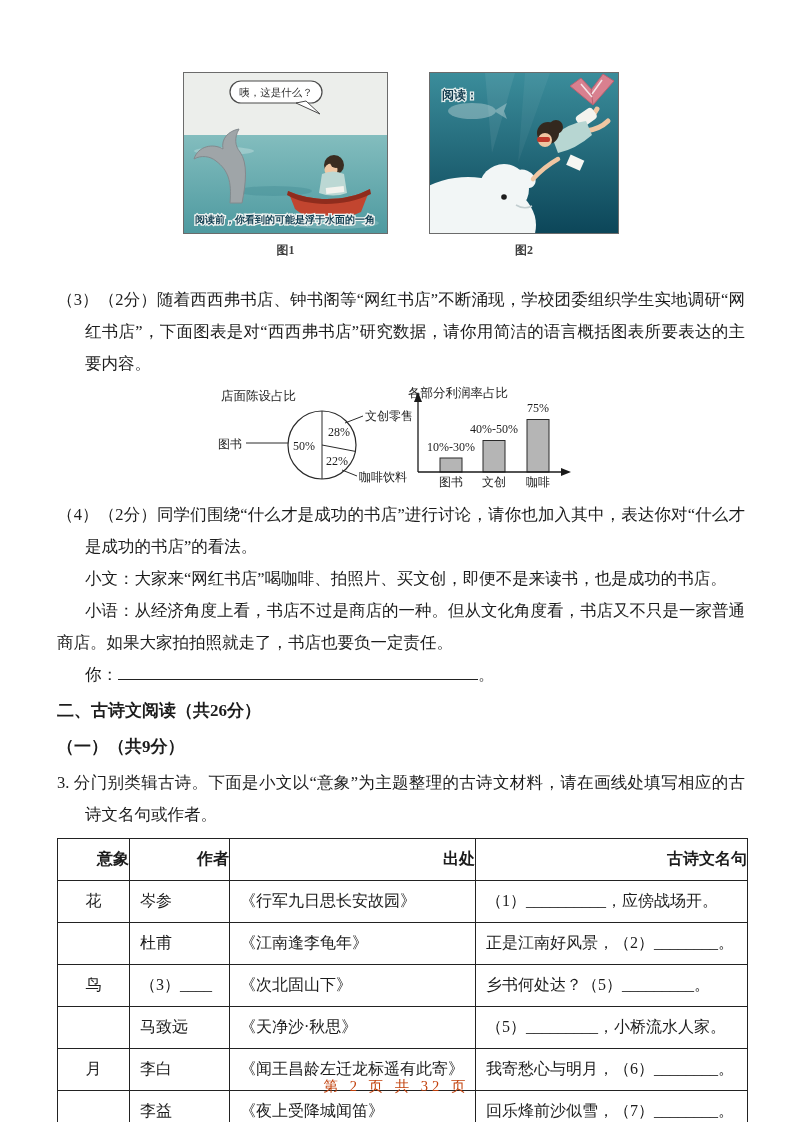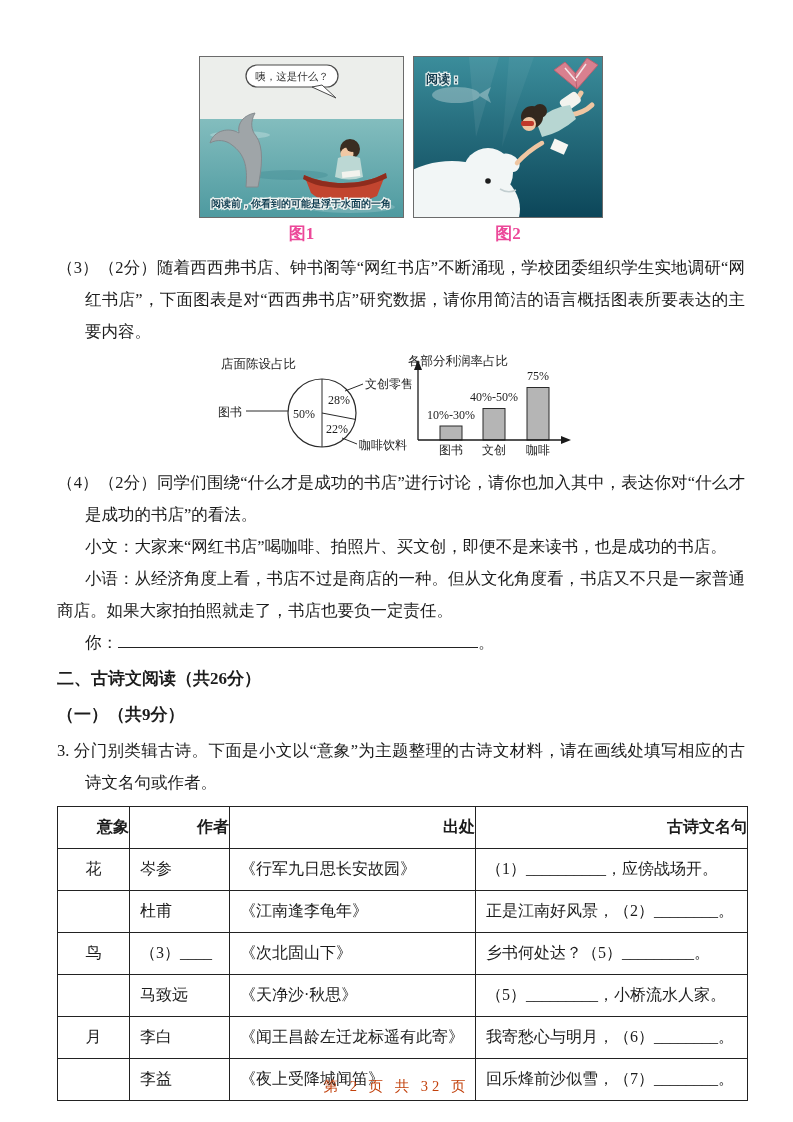--- a/index.html
+++ b/index.html
@@ -5,24 +5,24 @@
   html,body{margin:0;padding:0;background:#ffffff;}
   .page{
     width:793px;height:1122px;box-sizing:border-box;position:relative;
     background:#ffffff;color:#1c1c1c;
     padding:56px 48px 0 57px;
     font-family:"Liberation Serif","DejaVu Serif",serif;
     font-size:16.5px;overflow:hidden;
   }
   
   .figures-row{display:flex;justify-content:center;gap:9px;}
-  figure{margin:0;text-align:center;}
+  figure{margin:16px;text-align:center;}
   .panel-box{border:1px solid #6b6b6b;line-height:0;background:#dfe7e6;}
   .panel-box svg{display:block;}
-  figcaption{font-weight:bold;font-size:17px;line-height:20px;margin-top:6px;color:#ec4899;}
+  figcaption{font-weight:bold;font-size:12px;line-height:20px;margin-top:6px;color:#404040;}
   .scene-caption{font-weight:bold;paint-order:stroke;}
   
   .para{margin:0;line-height:32px;text-align:justify;}
   .para.first{margin-top:8px;}
   .hang{padding-left:28px;text-indent:-28px;}
   .indent{text-indent:28px;}
   .sec-heading{font-size:17px;font-weight:bold;margin:5px 0 2px;line-height:30px;}
   .subsec-heading{font-size:17px;font-weight:bold;margin:6px 0 5px;line-height:30px;}
   
   .charts-row{position:relative;height:113px;margin:3px 0 3px;}

